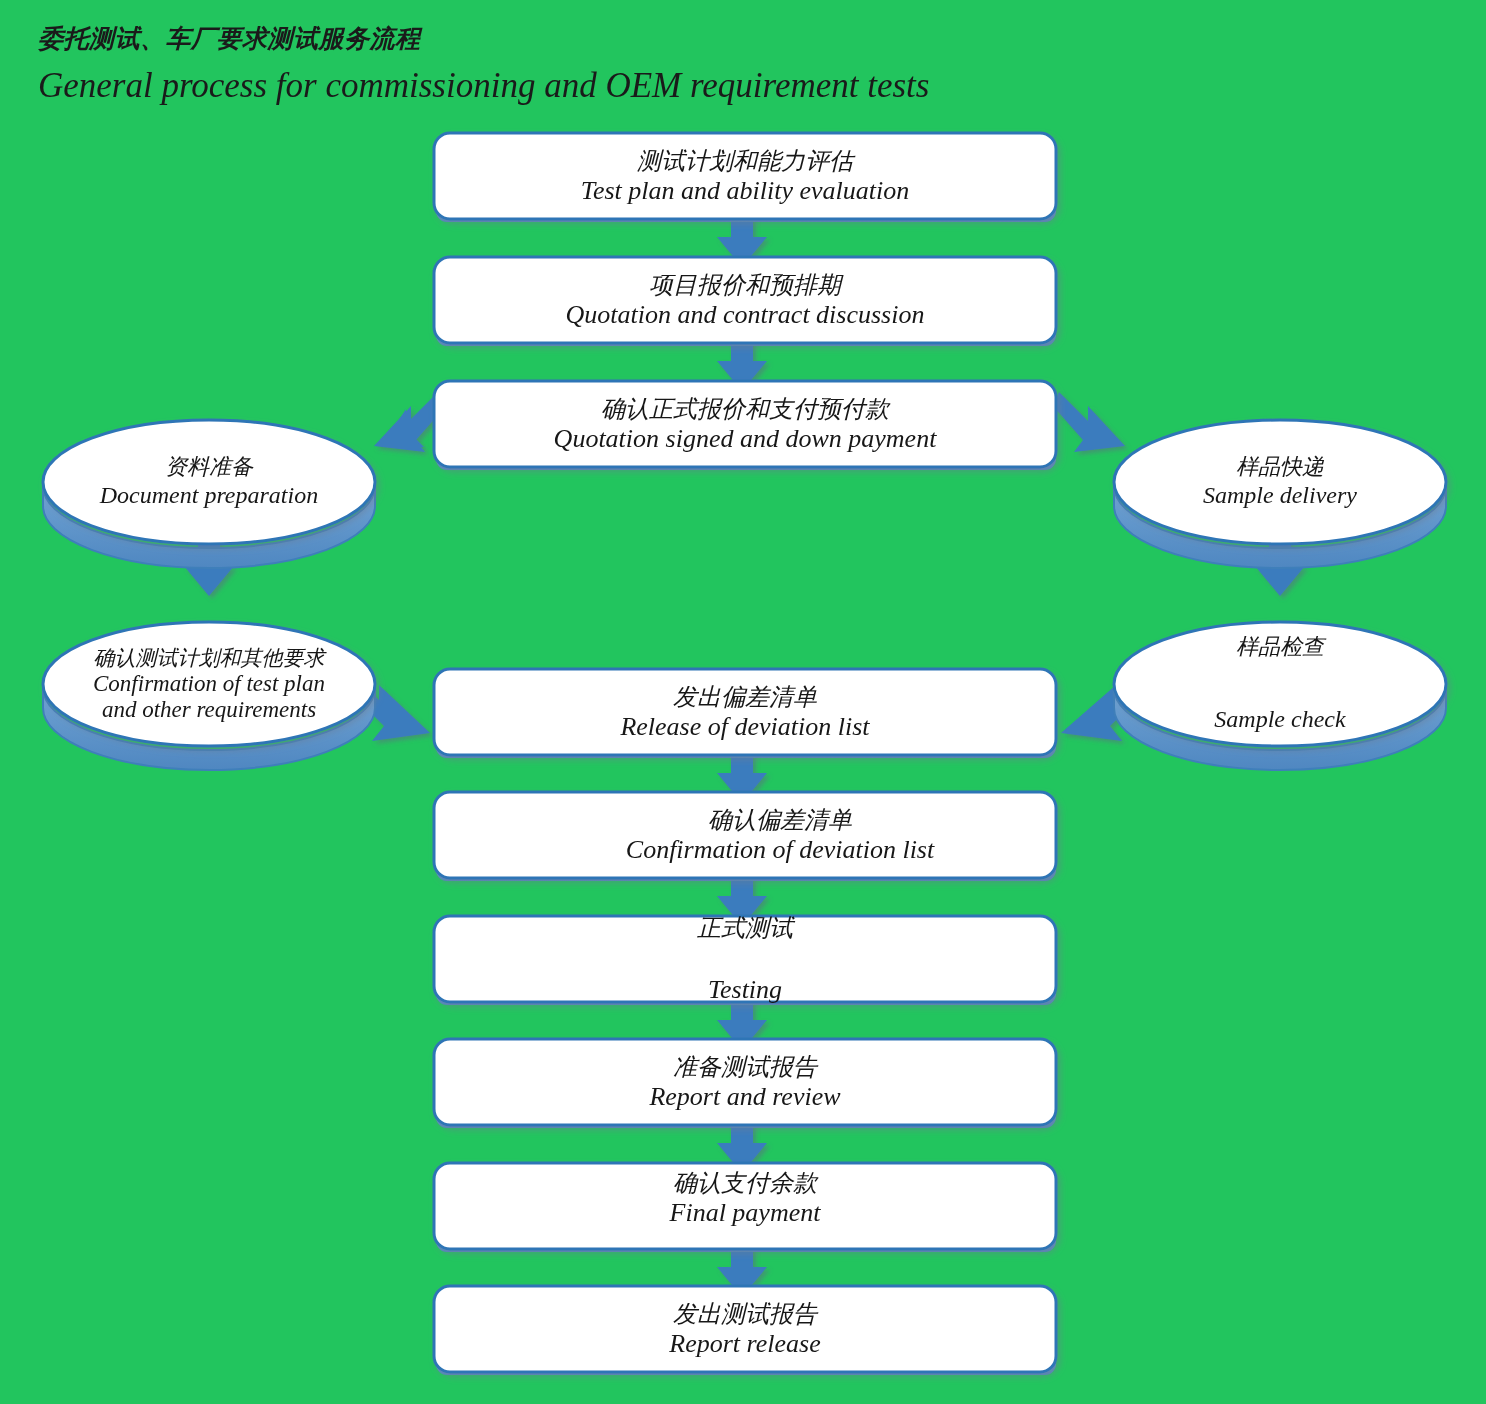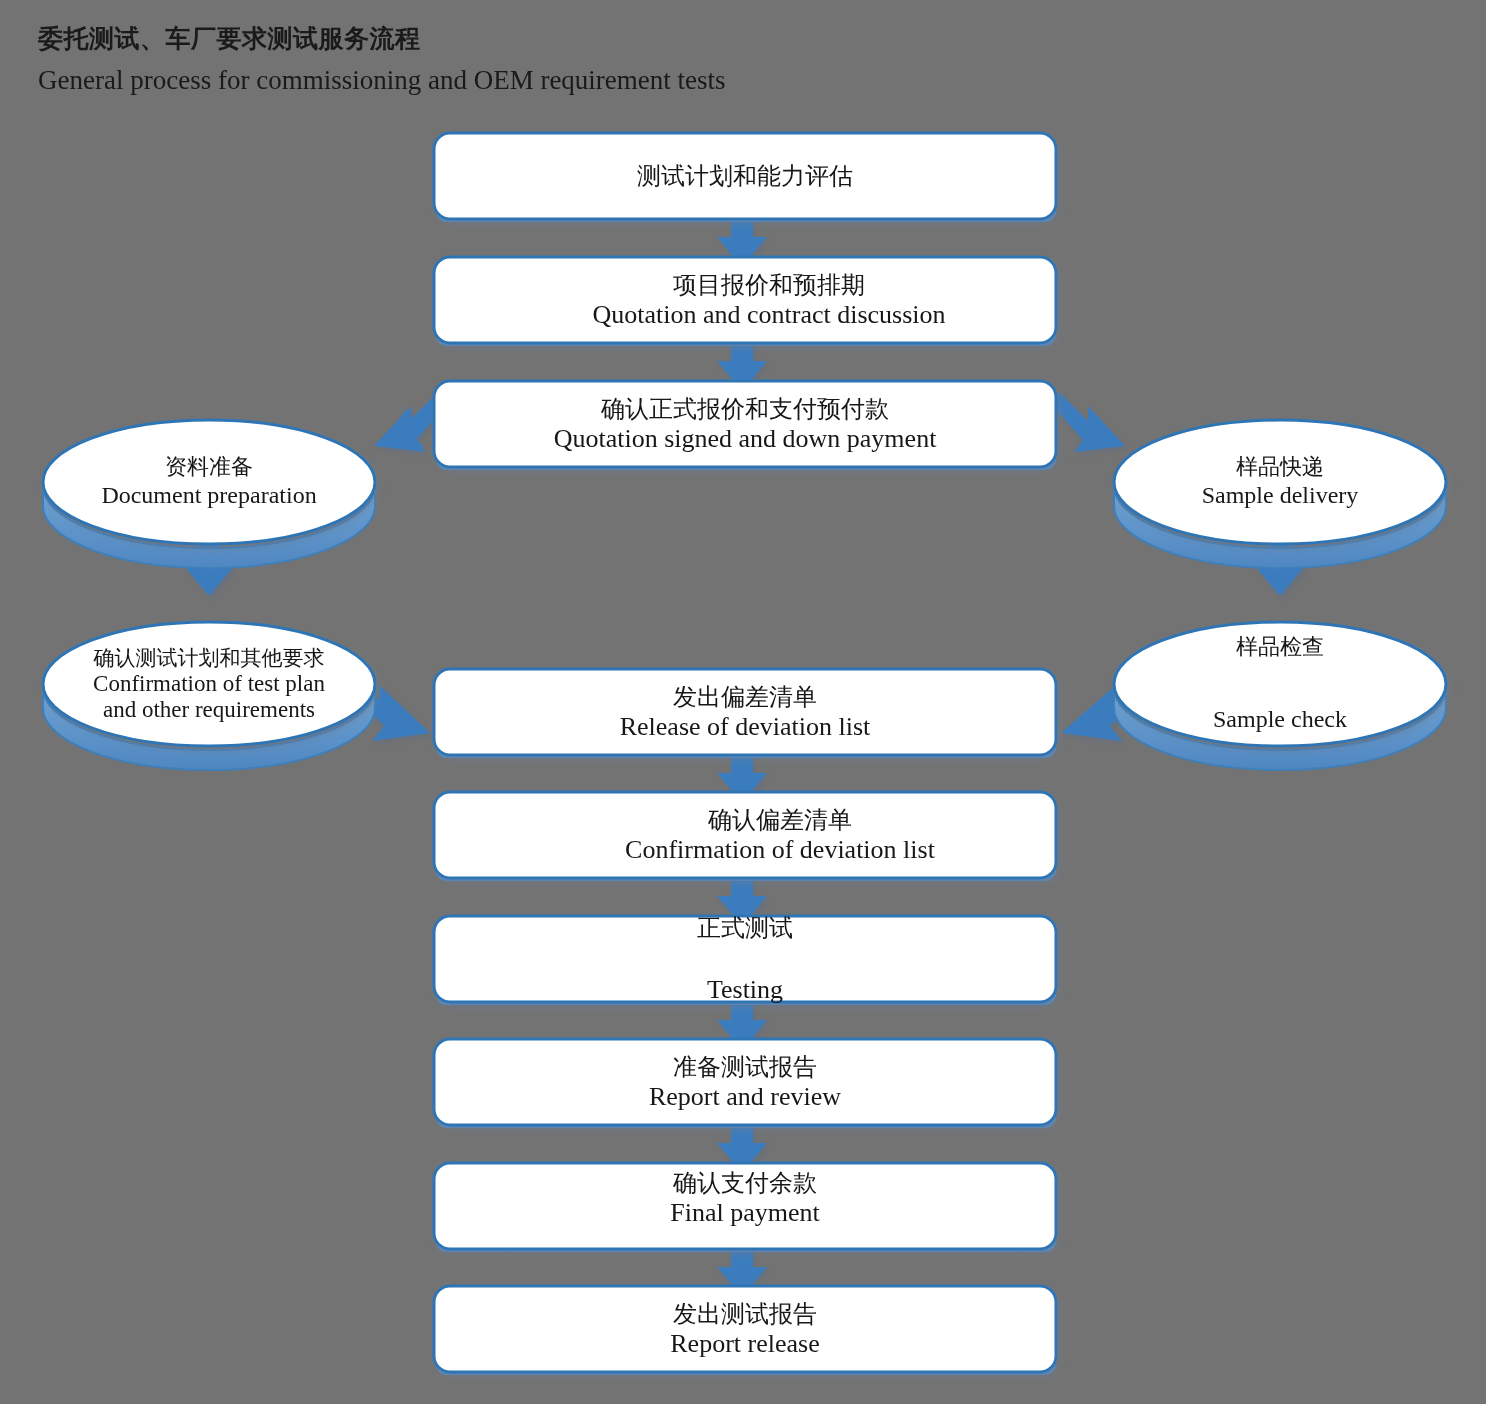--- a/index.html
+++ b/index.html
@@ -4,42 +4,43 @@
 <style>
   html, body {
     margin: 0;
     padding: 0;
     background: #e3e9f4;
   }
   #canvas {
     position: relative;
     width: 1486px;
     height: 1404px;
-    background: #737373;
+    background: #22c55e;
     overflow: hidden;
     font-family: "Liberation Serif", "DejaVu Serif", serif;
+    font-style: italic;
   }
   
   #title-block {
     position: absolute;
     left: 38px;
     top: 22px;
     width: 900px;
   }
   #title-cn {
     font-family: "Liberation Sans", "DejaVu Sans", sans-serif;
     font-size: 25px;
     font-weight: 600;
     color: #1a1a1a;
     letter-spacing: 0.5px;
     line-height: 1.35;
   }
   #title-en {
     font-family: "Liberation Serif", "DejaVu Serif", serif;
-    font-size: 27px;
+    font-size: 35px;
     color: #1a1a1a;
     line-height: 1.35;
     margin-top: 6px;
   }
   
   #flow-svg {
     position: absolute;
     left: 0;
     top: 0;
     width: 1486px;
@@ -220,23 +221,24 @@
     </g>
 
     <g>
       <rect x="436" y="1353" width="620" height="22" rx="11" fill="url(#barGrad)"></rect>
       <rect x="434" y="1286" width="622" height="86" rx="16" fill="#ffffff" stroke="#2e75b6" stroke-width="3" filter="url(#softshadow)"></rect>
     </g>
   </svg>
 
   <div class="node-label" style="left:434px; top:133px; width:622px; height:86px;">
     <div class="line-cn">测试计划和能力评估</div>
-  </div>
-
-  <div class="node-label" style="left:434px; top:257px; width:622px; height:86px;padding-left:24px;">
+    <div class="line-en">Test plan and ability evaluation</div>
+  </div>
+
+  <div class="node-label" style="left:434px; top:257px; width:622px; height:86px;">
     <div class="line-cn">项目报价和预排期</div>
     <div class="line-en">Quotation and contract discussion</div>
   </div>
 
   <div class="node-label" style="left:434px; top:381px; width:622px; height:86px;">
     <div class="line-cn">确认正式报价和支付预付款</div>
     <div class="line-en">Quotation signed and down payment</div>
   </div>
 
   <div class="node-label ell-label" style="left:43px; top:420px; width:332px; height:124px;">

